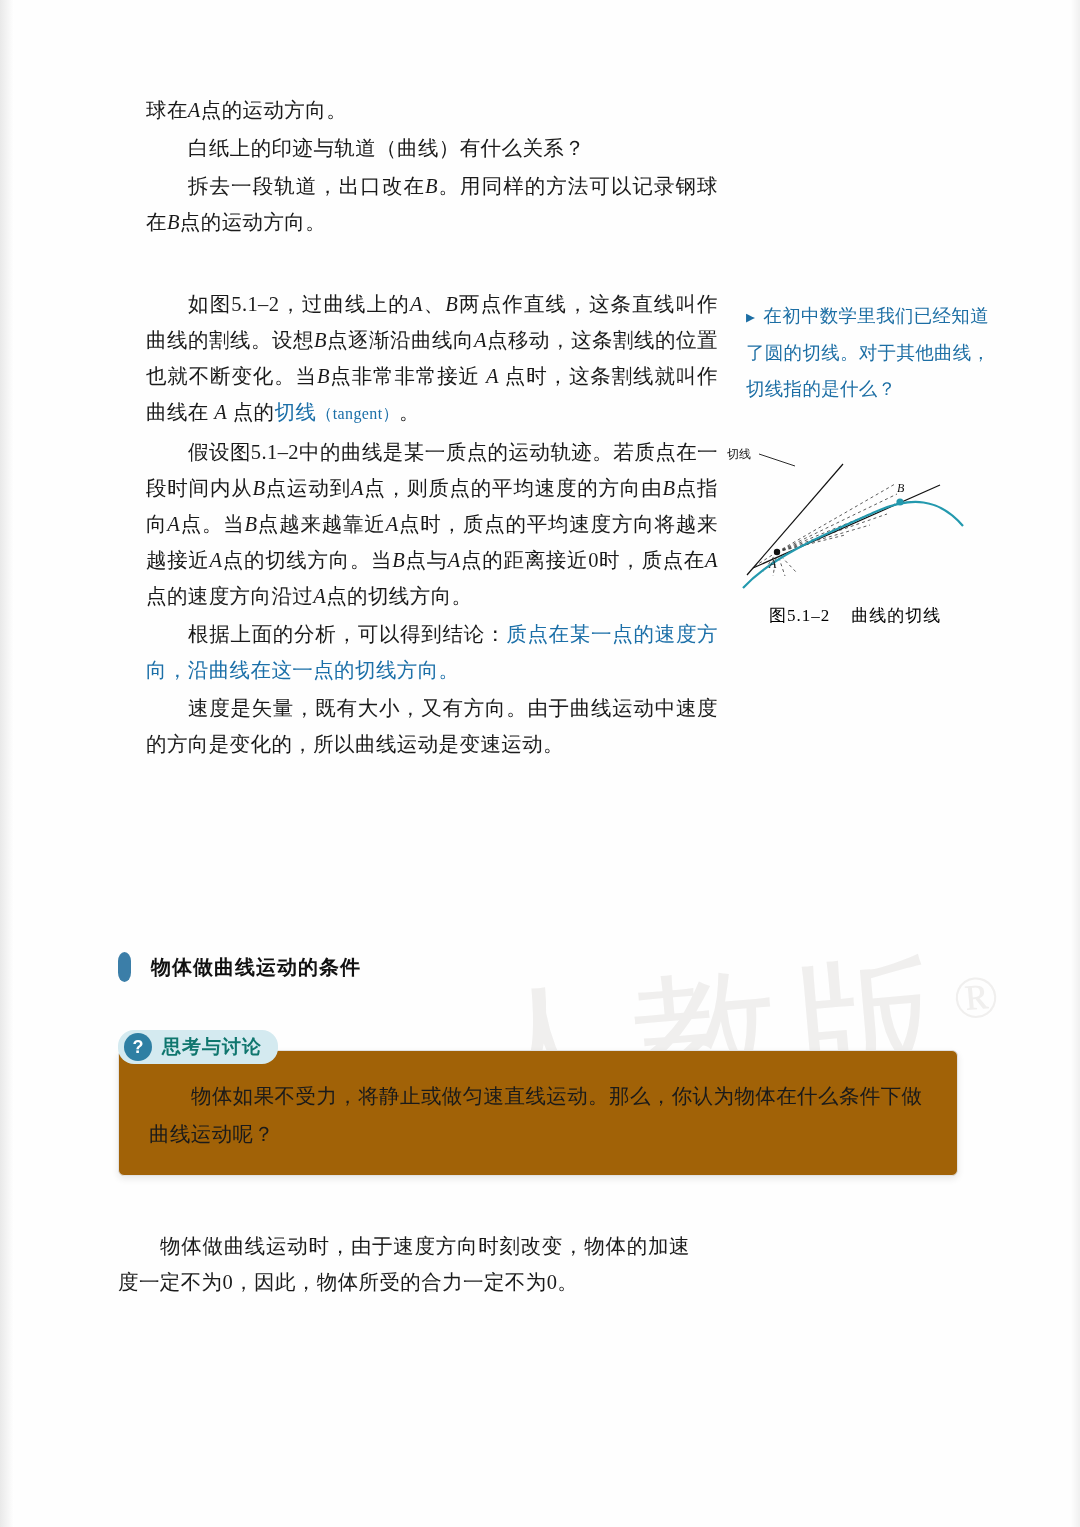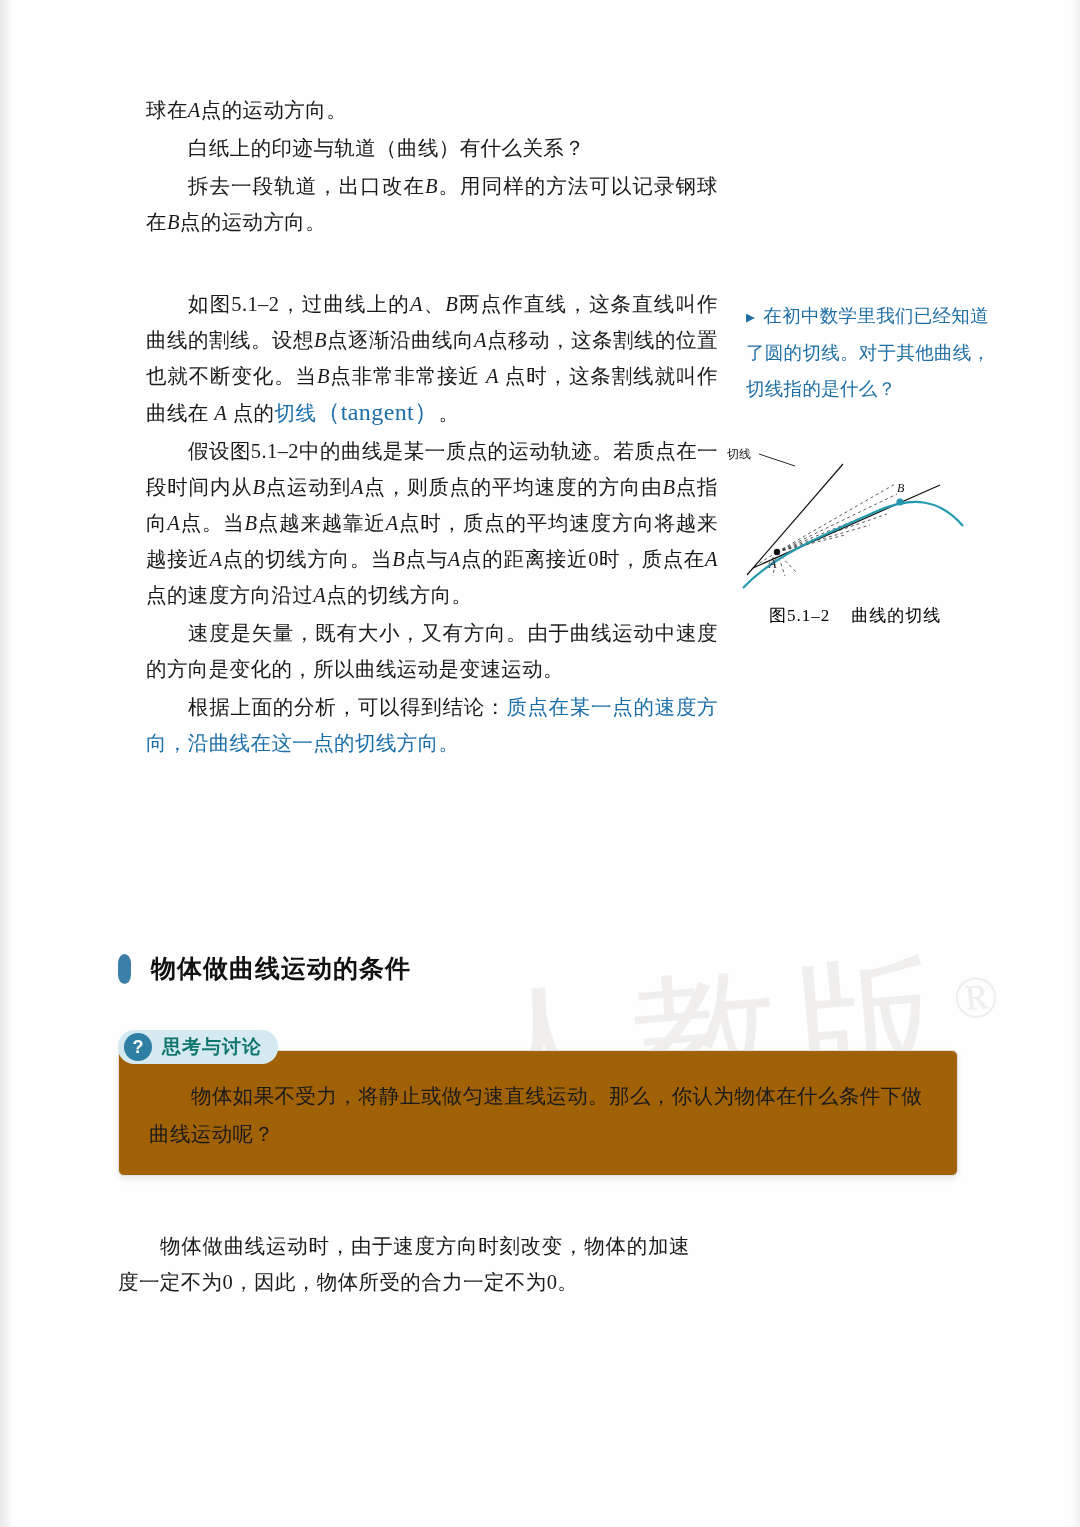--- a/index.html
+++ b/index.html
@@ -74,21 +74,21 @@
   p.body {
     margin: 0 0 2px 0;
     font-size: 20.5px;
     line-height: 36px;
     letter-spacing: 0.4px;
     text-align: justify;
   }
   p.indent { text-indent: 42px; }
   .it { font-style: italic; font-family: "Liberation Serif", serif; }
   .blue { color: #1b6fa8; }
-  .tangent-en { font-size: 24px; font-family: Liberation Serif, serif; }
+  .tangent-en { font-size: 16px; font-family: Liberation Serif, serif; }
   .gap-md { height: 44px; }
 
   
   .sidenote {
     position: absolute;
     left: 746px;
     top: 300px;
     width: 250px;
     font-size: 18.5px;
     line-height: 36px;
@@ -126,21 +126,21 @@
     align-items: center;
   }
   .section-bar {
     width: 13px;
     height: 30px;
     background: #3b7ea8;
     border-radius: 7px 7px 7px 7px / 10px 10px 10px 10px;
     margin-right: 20px;
   }
   .section-title {
-    font-size: 25px;
+    font-size: 20px;
     font-weight: bold;
     font-family: "Liberation Sans", sans-serif;
     letter-spacing: 1px;
     color: #111;
     text-align: center;
   }
 
   
   .think-box {
     position: absolute;
@@ -224,25 +224,25 @@
 
 
       <p class="body indent">
         如图5.1–2，过曲线上的<span class="it">A</span>、<span class="it">B</span>两点作直线，这条直线叫作曲线的割线。设想<span class="it">B</span>点逐渐沿曲线向<span class="it">A</span>点移动，这条割线的位置也就不断变化。当<span class="it">B</span>点非常非常接近 <span class="it">A</span> 点时，这条割线就叫作曲线在 <span class="it">A</span> 点的<span class="blue">切线</span><span class="blue tangent-en">（tangent）</span>。
       </p>
 
       <p class="body indent">
         假设图5.1–2中的曲线是某一质点的运动轨迹。若质点在一段时间内从<span class="it">B</span>点运动到<span class="it">A</span>点，则质点的平均速度的方向由<span class="it">B</span>点指向<span class="it">A</span>点。当<span class="it">B</span>点越来越靠近<span class="it">A</span>点时，质点的平均速度方向将越来越接近<span class="it">A</span>点的切线方向。当<span class="it">B</span>点与<span class="it">A</span>点的距离接近0时，质点在<span class="it">A</span>点的速度方向沿过<span class="it">A</span>点的切线方向。
       </p>
 
-      <p class="body indent">速度是矢量，既有大小，又有方向。由于曲线运动中速度的方向是变化的，所以曲线运动是变速运动。</p>
-
       <p class="body indent">
         根据上面的分析，可以得到结论：<span class="blue">质点在某一点的速度方向，沿曲线在这一点的切线方向。</span>
       </p>
+
+      <p class="body indent">速度是矢量，既有大小，又有方向。由于曲线运动中速度的方向是变化的，所以曲线运动是变速运动。</p>
     </div>
 
     <div class="sidenote">
       <span class="tri">▶</span><span>在初中数学里我们已经知道了圆的切线。对于其他曲线，切线指的是什么？</span>
     </div>
 
     <div class="figure">
       <svg width="260" height="150" viewBox="0 0 260 150">
 
         <g stroke="#333" stroke-width="0.8" stroke-dasharray="3,3" fill="none">

